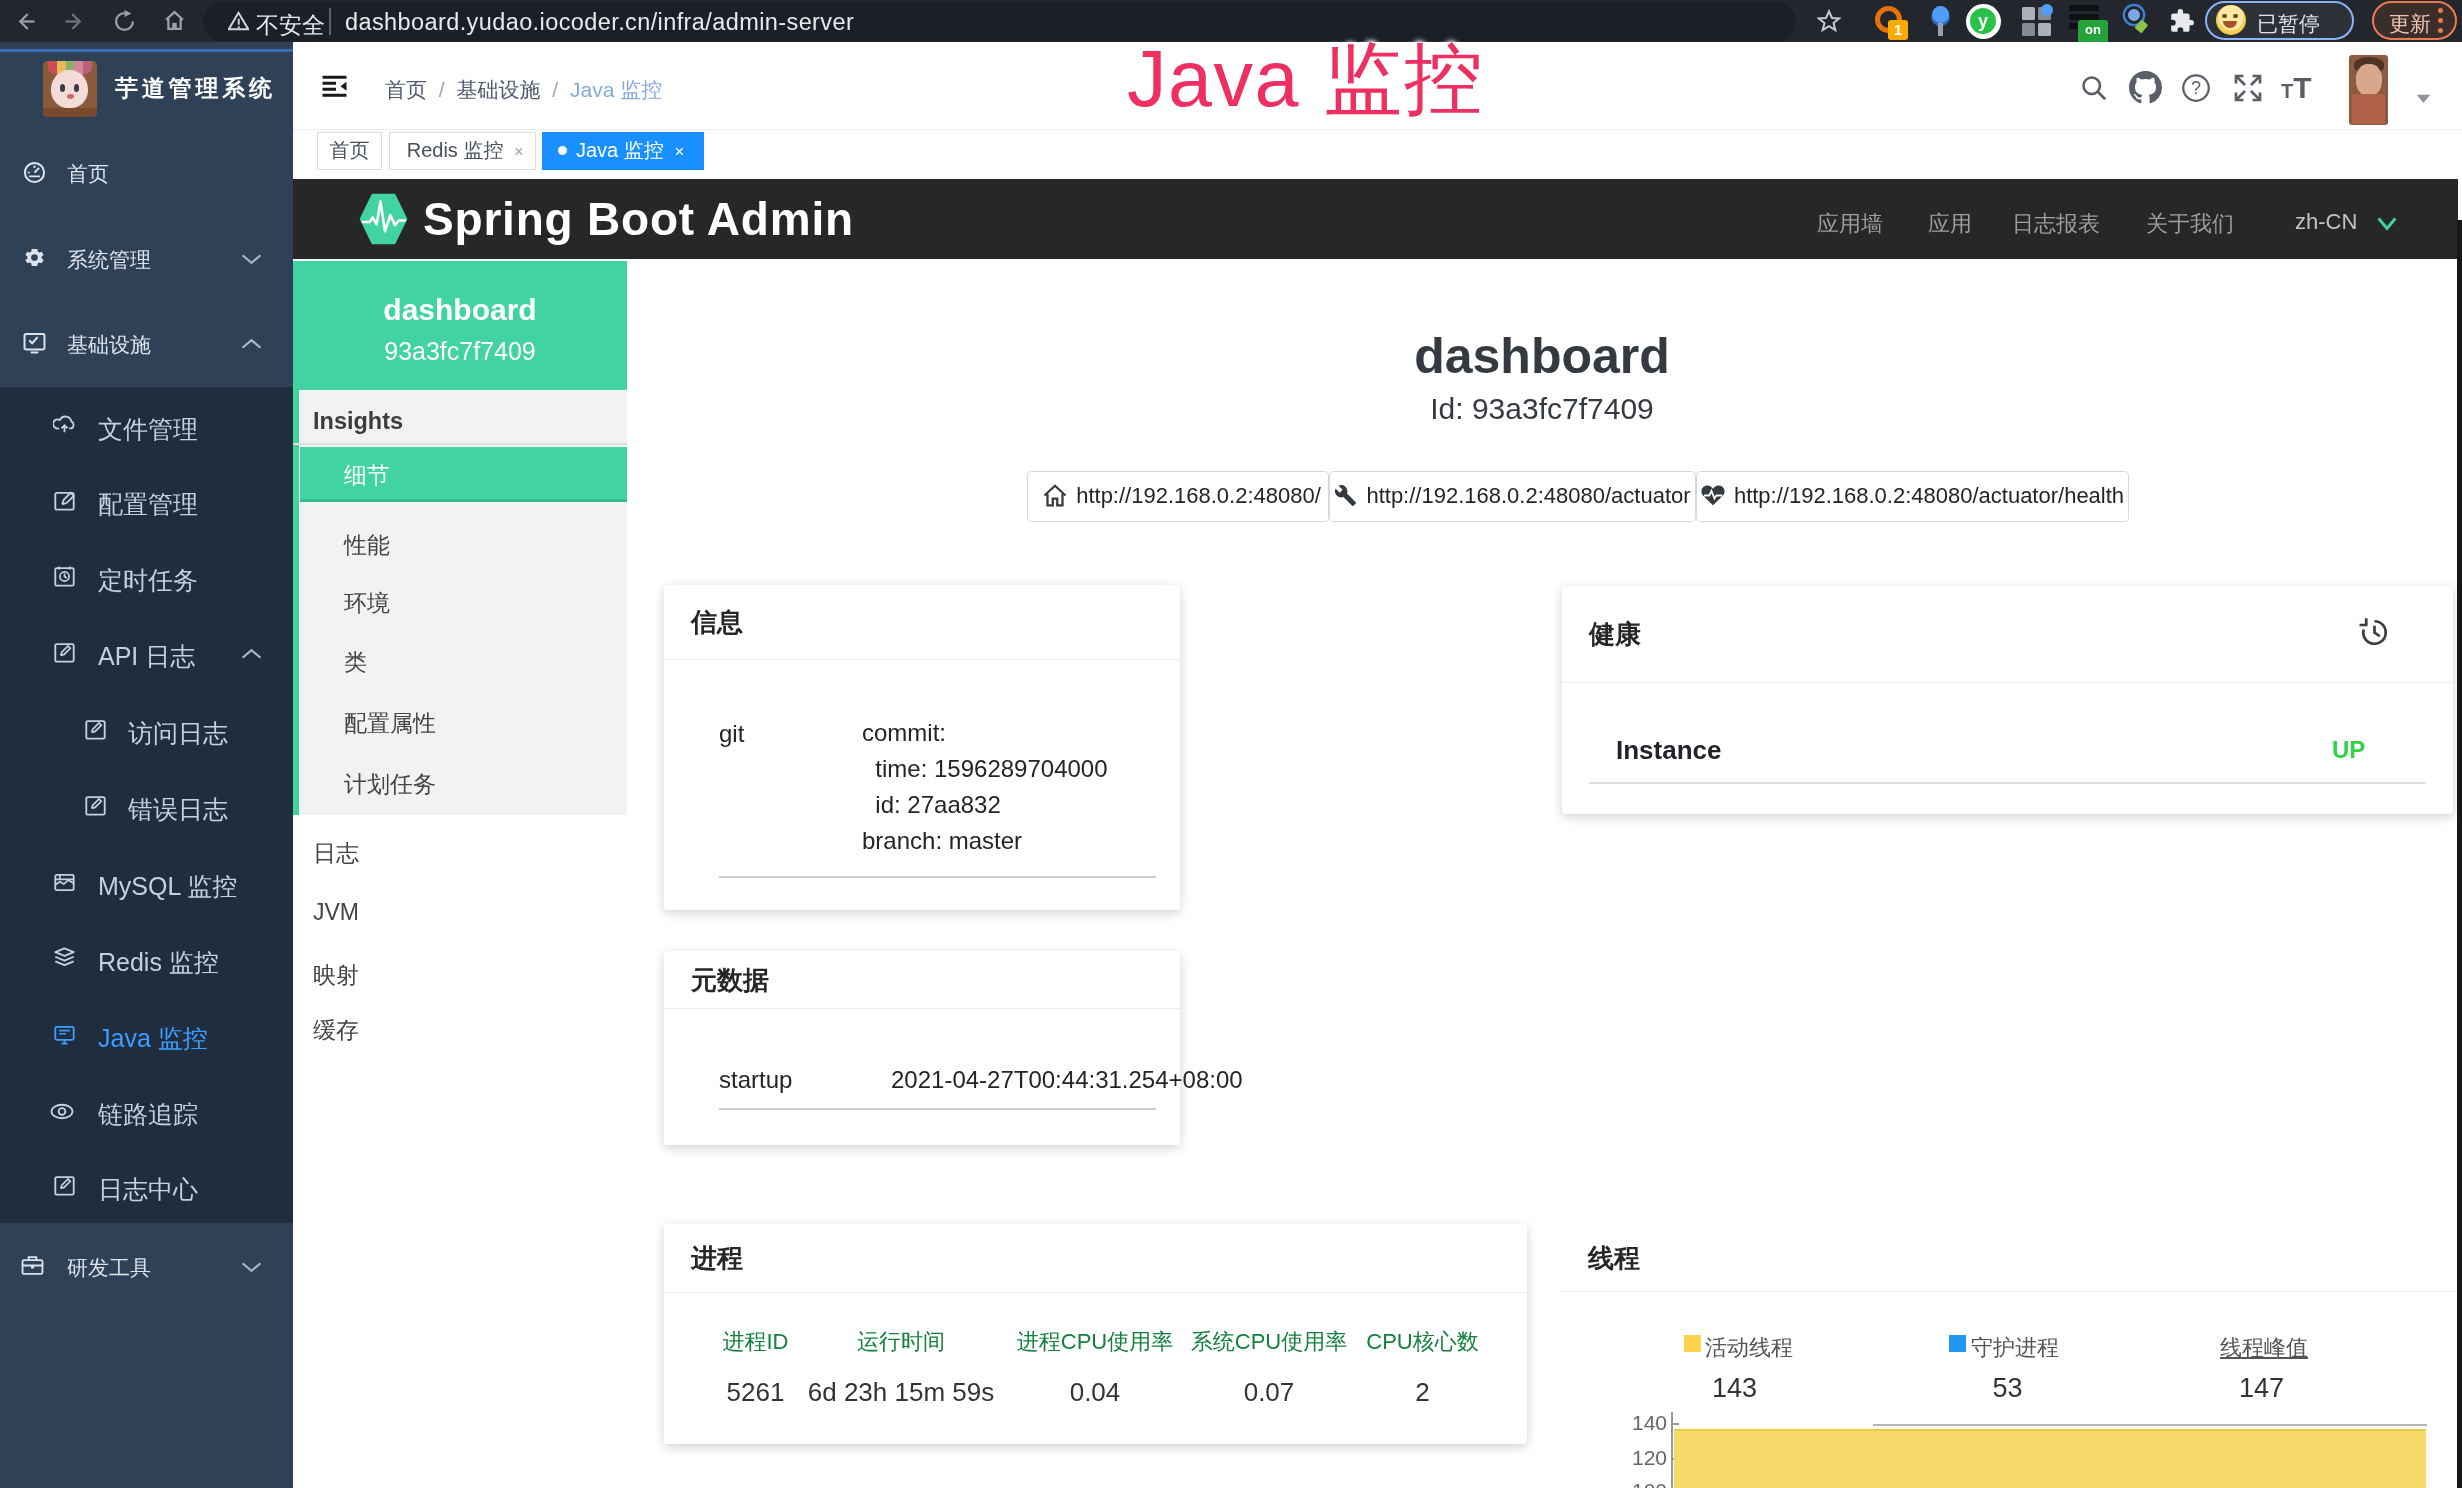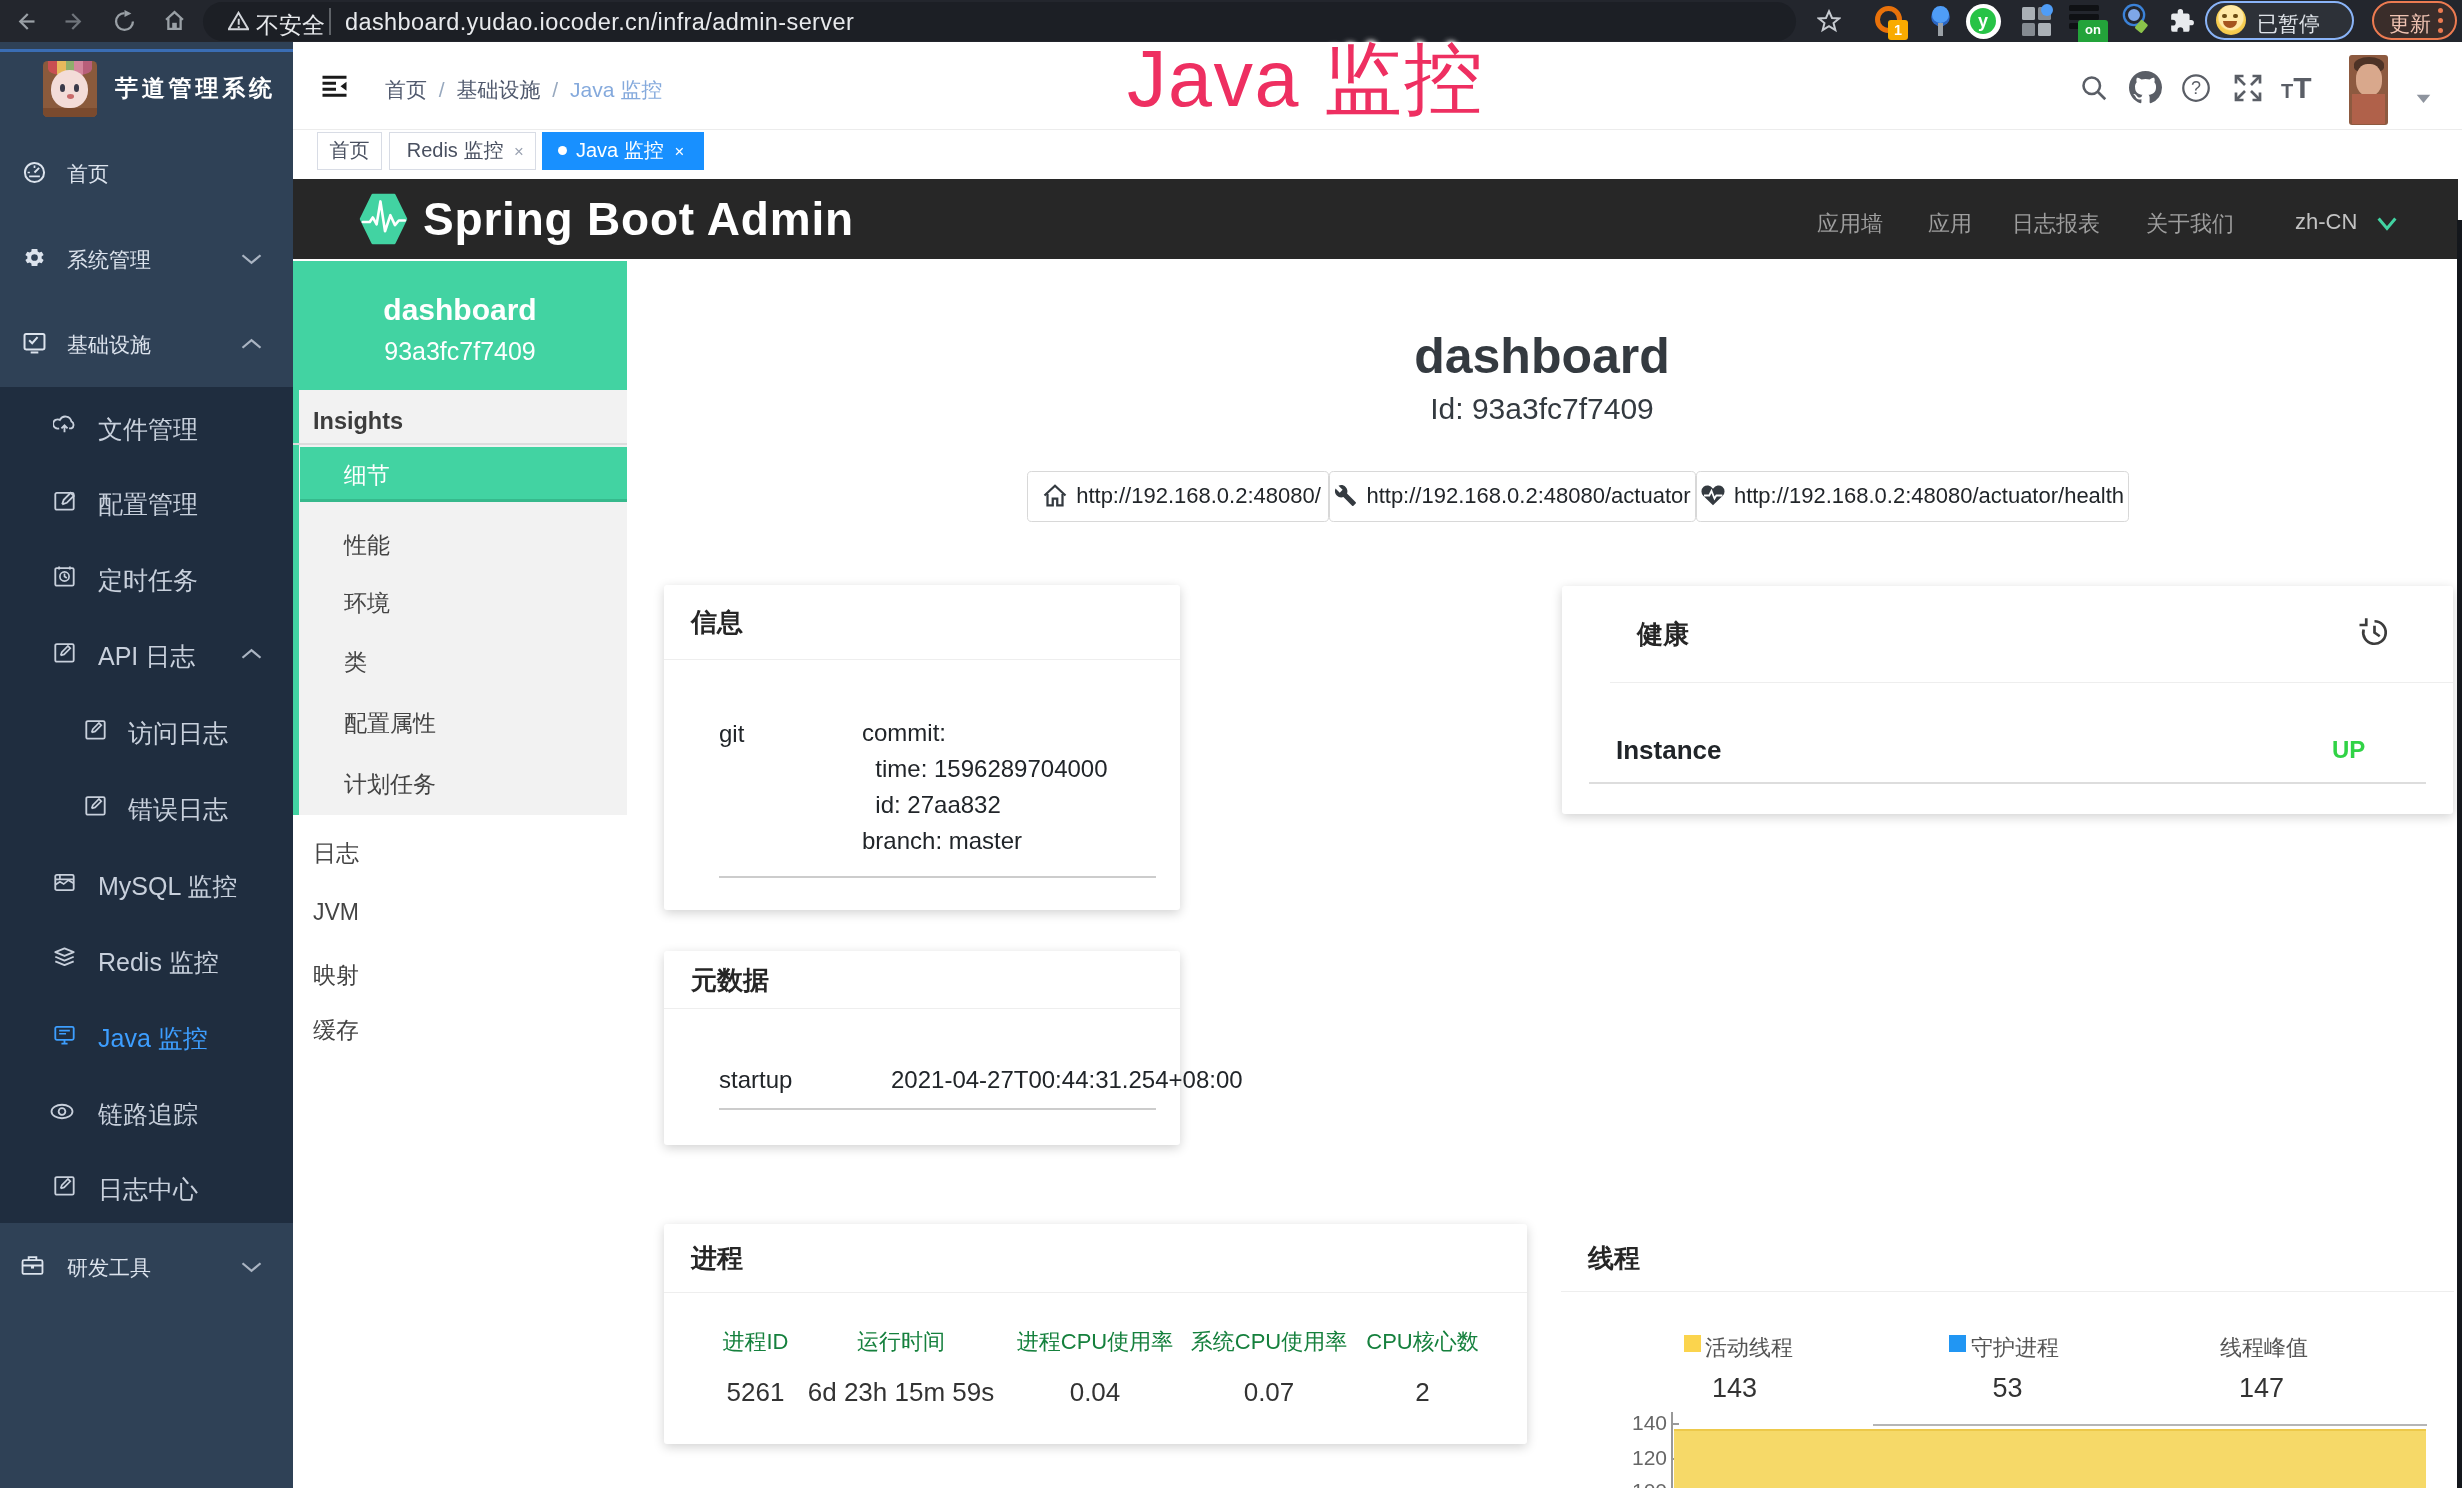--- a/index.html
+++ b/index.html
@@ -298,21 +298,21 @@
           <path d="M4 14 h7 l3-6 4 10 2.5-4 h8" stroke="#fff" stroke-width="2.4" fill="none"></path>
         </svg>http://192.168.0.2:48080/actuator/health</div>
 
     <div class="card abs" style="left:37px;top:326px;width:516px;height:325px;">
       <div class="chead">信息</div>
       <div class="abs" style="left:55px;top:135px;font-size:24px;color:#212529;">git</div>
       <div class="abs" style="left:198px;top:130px;font-size:24px;color:#212529;line-height:36px;">commit:<br>&nbsp;&nbsp;time: 1596289704000<br>&nbsp;&nbsp;id: 27aa832<br>branch: master</div>
       <div class="abs" style="left:55px;top:291px;width:437px;height:1.5px;background:#ccc;"></div>
     </div>
 
-    <div class="card abs" style="left:935px;top:327px;width:891px;height:228px;padding-left:48px;">
+    <div class="card abs" style="left:935px;top:327px;width:891px;height:228px;">
       <div class="chead" style="height:97px;line-height:97px;">健康</div>
       <svg class="abs" style="left:796px;top:30px" width="33" height="33" viewBox="0 0 44 44">
           <path d="M22 7 a15 15 0 1 1 -14.5 11" stroke="#3c3c3c" stroke-width="3.6" fill="none"></path>
           <path d="M2 12 h9 v-9" stroke="#3c3c3c" stroke-width="3.6" fill="none"></path>
           <path d="M22 13 v9 l7 5" stroke="#3c3c3c" stroke-width="3.6" fill="none"></path>
         </svg>
       <div class="abs" style="left:54px;top:149px;font-size:26px;font-weight:bold;color:#212529;">Instance</div>
       <div class="abs" style="left:770px;top:150px;font-size:24px;font-weight:bold;color:#31d346;">UP</div>
       <div class="abs" style="left:27px;top:196px;width:837px;height:1.5px;background:#ddd;"></div>
     </div>
@@ -339,21 +339,21 @@
     </div>
 
     <div class="card abs" style="left:934px;top:965px;width:893px;height:523px;box-shadow:none;">
       <div class="chead" style="height:68px;line-height:68px;">线程</div>
       <div class="abs" style="left:123px;top:111px;width:16.7px;height:16.7px;background:#fbd44d;"></div>
       <div class="abs" style="left:144px;top:109px;font-size:22px;color:#555;">活动线程</div>
       <div class="abs" style="left:105px;top:149px;width:137px;text-align:center;font-size:27px;color:#333;">143</div>
       <div class="abs" style="left:388px;top:111px;width:16.7px;height:16.7px;background:#2196f3;"></div>
       <div class="abs" style="left:410px;top:109px;font-size:22px;color:#555;">守护进程</div>
       <div class="abs" style="left:378px;top:149px;width:137px;text-align:center;font-size:27px;color:#333;">53</div>
-      <div class="abs" style="left:659px;top:109px;font-size:22px;color:#555;">线程峰值</div>
+      <div class="abs" style="left:659px;top:109px;font-size:22px;color:#555;text-decoration:underline;">线程峰值</div>
       <div class="abs" style="left:632px;top:149px;width:137px;text-align:center;font-size:27px;color:#333;">147</div>
     </div>
 
   </div>
 
   <div class="abs" style="left:1609px;top:1411px;width:58px;font-size:21px;color:#666;text-align:right;">140</div>
   <div class="abs" style="left:1609px;top:1446px;width:58px;font-size:21px;color:#666;text-align:right;">120</div>
   <div class="abs" style="left:1609px;top:1479px;width:58px;font-size:21px;color:#666;text-align:right;">100</div>
   <div class="abs" style="left:1671px;top:1412px;width:1.5px;height:77px;background:#999;"></div>
   <div class="abs" style="left:1671px;top:1423px;width:7.6px;height:1.5px;background:#999;"></div>

